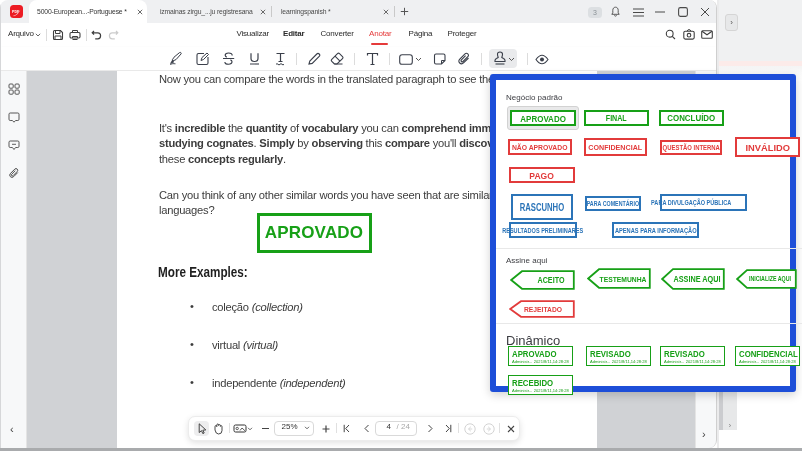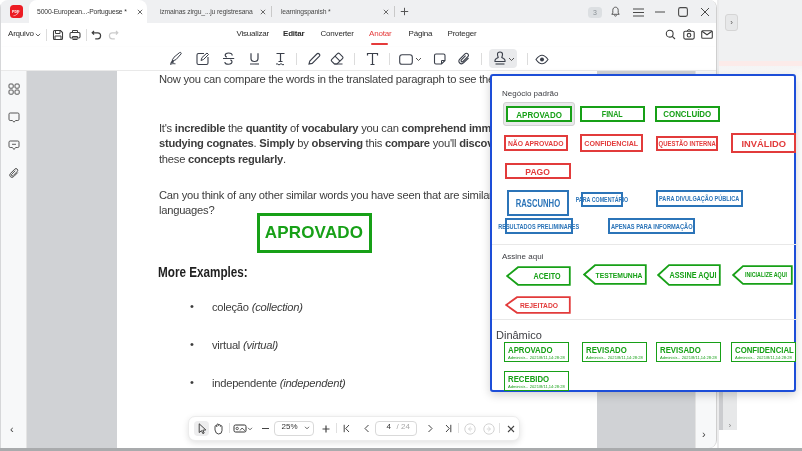--- a/index.html
+++ b/index.html
@@ -313,21 +313,21 @@
           <path d="M5.2 3.8 L7.5 6 L5.2 8.2 M3.8 6 H7.3" fill="none" stroke="#d3d3d3" stroke-width="0.9"></path>
         </svg>
         <div class="abs" style="left:310px; top:6px; width:1px; height:10px; background:#e0e0e0;"></div>
         <svg class="abs" style="left:318.5px; top:8px;" width="8" height="8" viewBox="0 0 8 8">
             <path d="M1 1 L7 7 M7 1 L1 7" stroke="#444" stroke-width="1.1"></path>
           </svg>
       </div>
     </div>
   </div>
 
-  <div class="abs" id="panel" style="left:490px; top:74px; width:306px; height:318px; background:#fff; border:2px solid #1d4ed8; border-radius:3px; box-shadow:0 3px 10px rgba(0,0,0,0.18);">
+  <div class="abs" id="panel" style="left:490px; top:74px; width:306px; height:318px; background:#fff; border:6px solid #1d4ed8; border-radius:3px; box-shadow:0 3px 10px rgba(0,0,0,0.18);">
     <div class="abs" style="left:10px; top:12.5px; color:#3c3d42; font-size:8px;">Negócio padrão</div>
 
     <div class="abs" style="left:11px; top:26px; width:72px; height:24px; background:#e9e9ea; border:1px solid #d2d2d2; border-radius:3px;"></div>
     <div class="abs stamp g" style="left:14px; top:30px; width:66px; height:16px;">
         <span style="font-size:9.5px; transform:scaleX(0.84);">APROVADO</span>
       </div>
     <div class="abs stamp g" style="left:88px; top:30px; width:65px; height:16px;">
         <span style="font-size:9px; transform:scaleX(0.79);">FINAL</span>
       </div>
     <div class="abs stamp g" style="left:163px; top:30px; width:65px; height:16px;">
@@ -346,24 +346,24 @@
     <div class="abs stamp r" style="left:239px; top:57px; width:65px; height:20px;">
         <span style="font-size:9.5px; transform:scaleX(0.98);">INVÁLIDO</span>
       </div>
     <div class="abs stamp r" style="left:13px; top:87px; width:66px; height:16px;">
         <span style="font-size:9.5px; transform:scaleX(0.9);">PAGO</span>
       </div>
 
     <div class="abs stamp b" style="left:15px; top:114px; width:62px; height:26px;">
         <span style="font-size:10px; transform:scaleX(0.77);">RASCUNHO</span>
       </div>
-    <div class="abs stamp b" style="left:89px; top:116px; width:42px; height:15px;">
+    <div class="abs stamp b" style="left:89px; top:116px; width:56px; height:15px;">
         <span style="font-size:7.5px; transform:scaleX(0.71);">PARA COMENTÁRIO</span>
       </div>
-    <div class="abs stamp b" style="left:164px; top:114px; width:87px; height:17px;">
+    <div class="abs stamp b" style="left:164px; top:114px; width:87px; height:17px;justify-content:flex-end;">
         <span style="font-size:7.5px; transform:scaleX(0.74);">PARA DIVULGAÇÃO PÚBLICA</span>
       </div>
     <div class="abs stamp b" style="left:13px; top:142px; width:68px; height:16px;">
         <span style="font-size:7.5px; transform:scaleX(0.74);">RESULTADOS PRELIMINARES</span>
       </div>
     <div class="abs stamp b" style="left:116px; top:142px; width:87px; height:16px;">
         <span style="font-size:7.5px; transform:scaleX(0.76);">APENAS PARA INFORMAÇÃO</span>
       </div>
 
     <div class="abs" style="left:0px; top:168px; width:306px; height:1px; background:#e8e8e8;"></div>
@@ -384,21 +384,21 @@
     <svg class="abs" style="left:240px; top:189px;" width="61" height="20" viewBox="0 0 61 20">
       <path d="M1.2 10 L11 1.2 L59.8 1.2 L59.8 18.8 L11 18.8 Z" fill="#fff" stroke="#17a017" stroke-width="1.8"></path>
       <text x="34" y="12.4" text-anchor="middle" font-size="7" font-weight="bold" fill="#17a017" font-family="Liberation Sans" textLength="42" lengthAdjust="spacingAndGlyphs">INICIALIZE AQUI</text>
     </svg>
     <svg class="abs" style="left:13px; top:220px;" width="66" height="18" viewBox="0 0 66 18">
       <path d="M1.2 9 L12 1.2 L64.8 1.2 L64.8 16.8 L12 16.8 Z" fill="#fff" stroke="#e23b3b" stroke-width="1.8"></path>
       <text x="34" y="12" text-anchor="middle" font-size="8" font-weight="bold" fill="#e23b3b" font-family="Liberation Sans" textLength="38" lengthAdjust="spacingAndGlyphs">REJEITADO</text>
     </svg>
 
     <div class="abs" style="left:0px; top:243px; width:306px; height:1px; background:#e8e8e8;"></div>
-    <div class="abs" style="left:4px; top:252.5px; color:#3c3d42; font-size:11px;">Dinâmico</div>
+    <div class="abs" style="left:10px; top:252.5px; color:#3c3d42; font-size:13px;">Dinâmico</div>
 
     <div class="abs dyn" style="left:12px; top:266px;">
         <span>APROVADO</span>
         <small>Administr...  2021/8/11,14:28:28</small>
       </div>
     <div class="abs dyn" style="left:90px; top:266px;">
         <span>REVISADO</span>
         <small>Administr...  2021/8/11,14:28:28</small>
       </div>
     <div class="abs dyn" style="left:164px; top:266px;">

